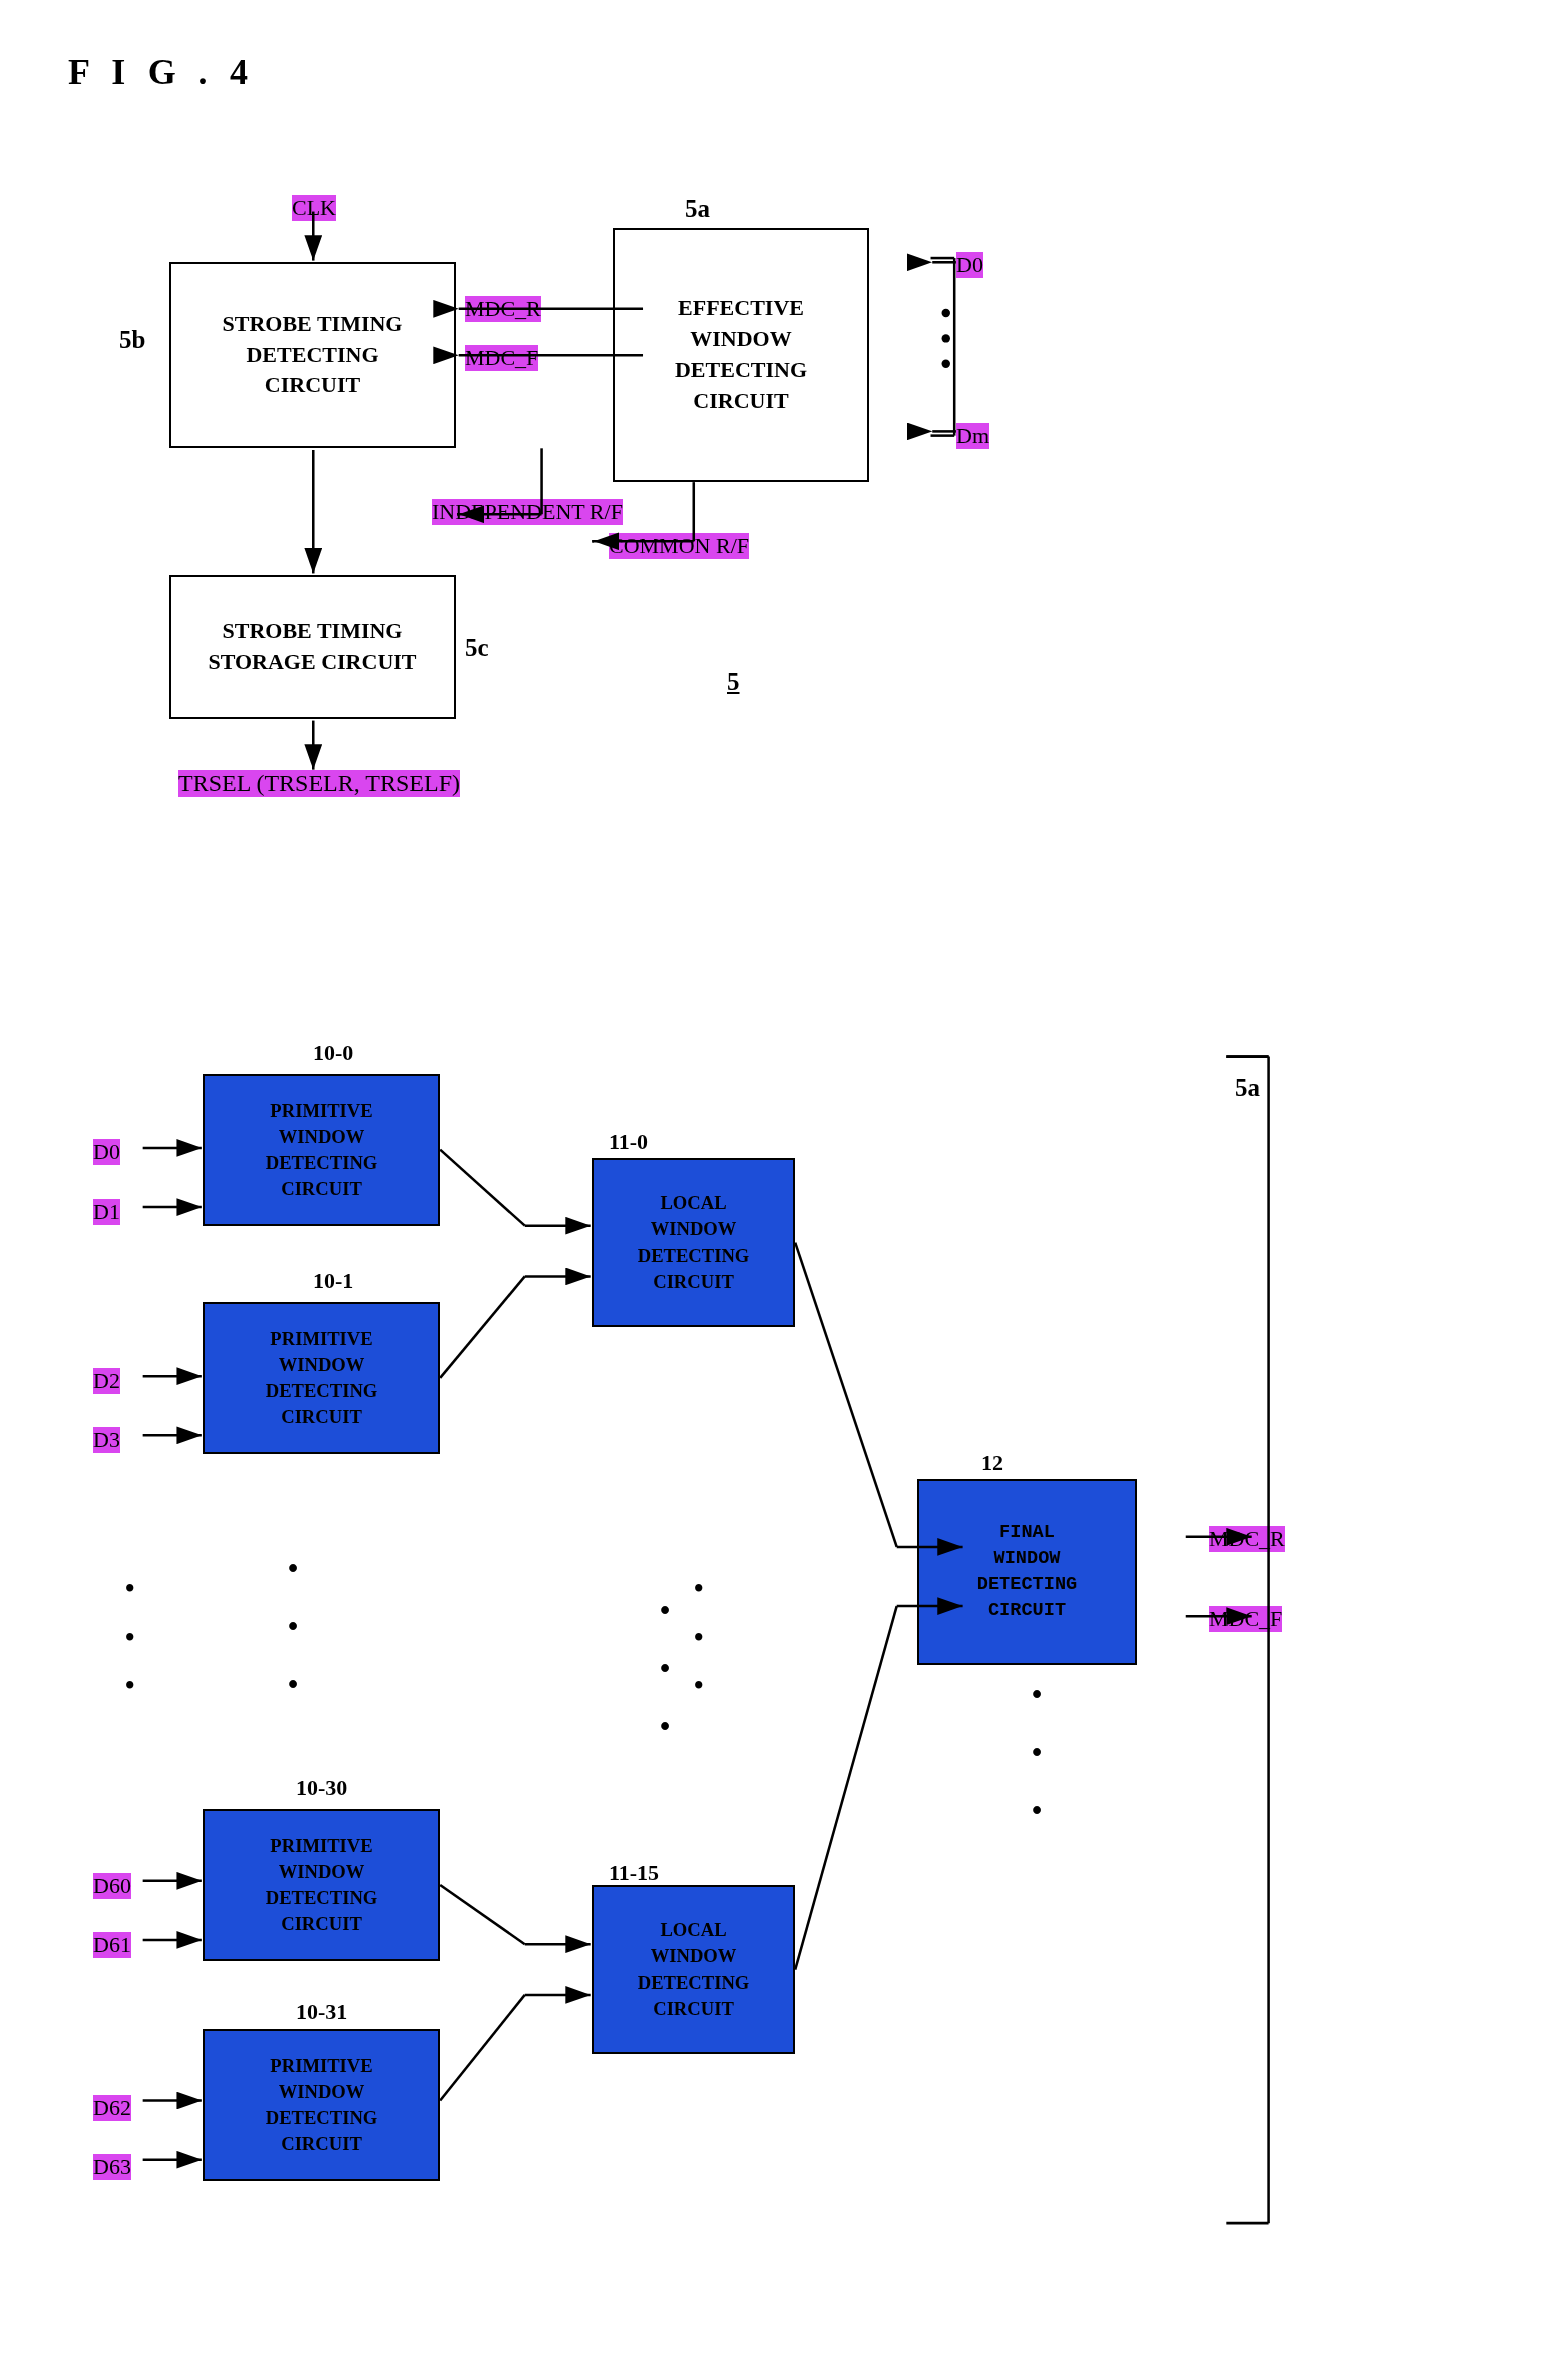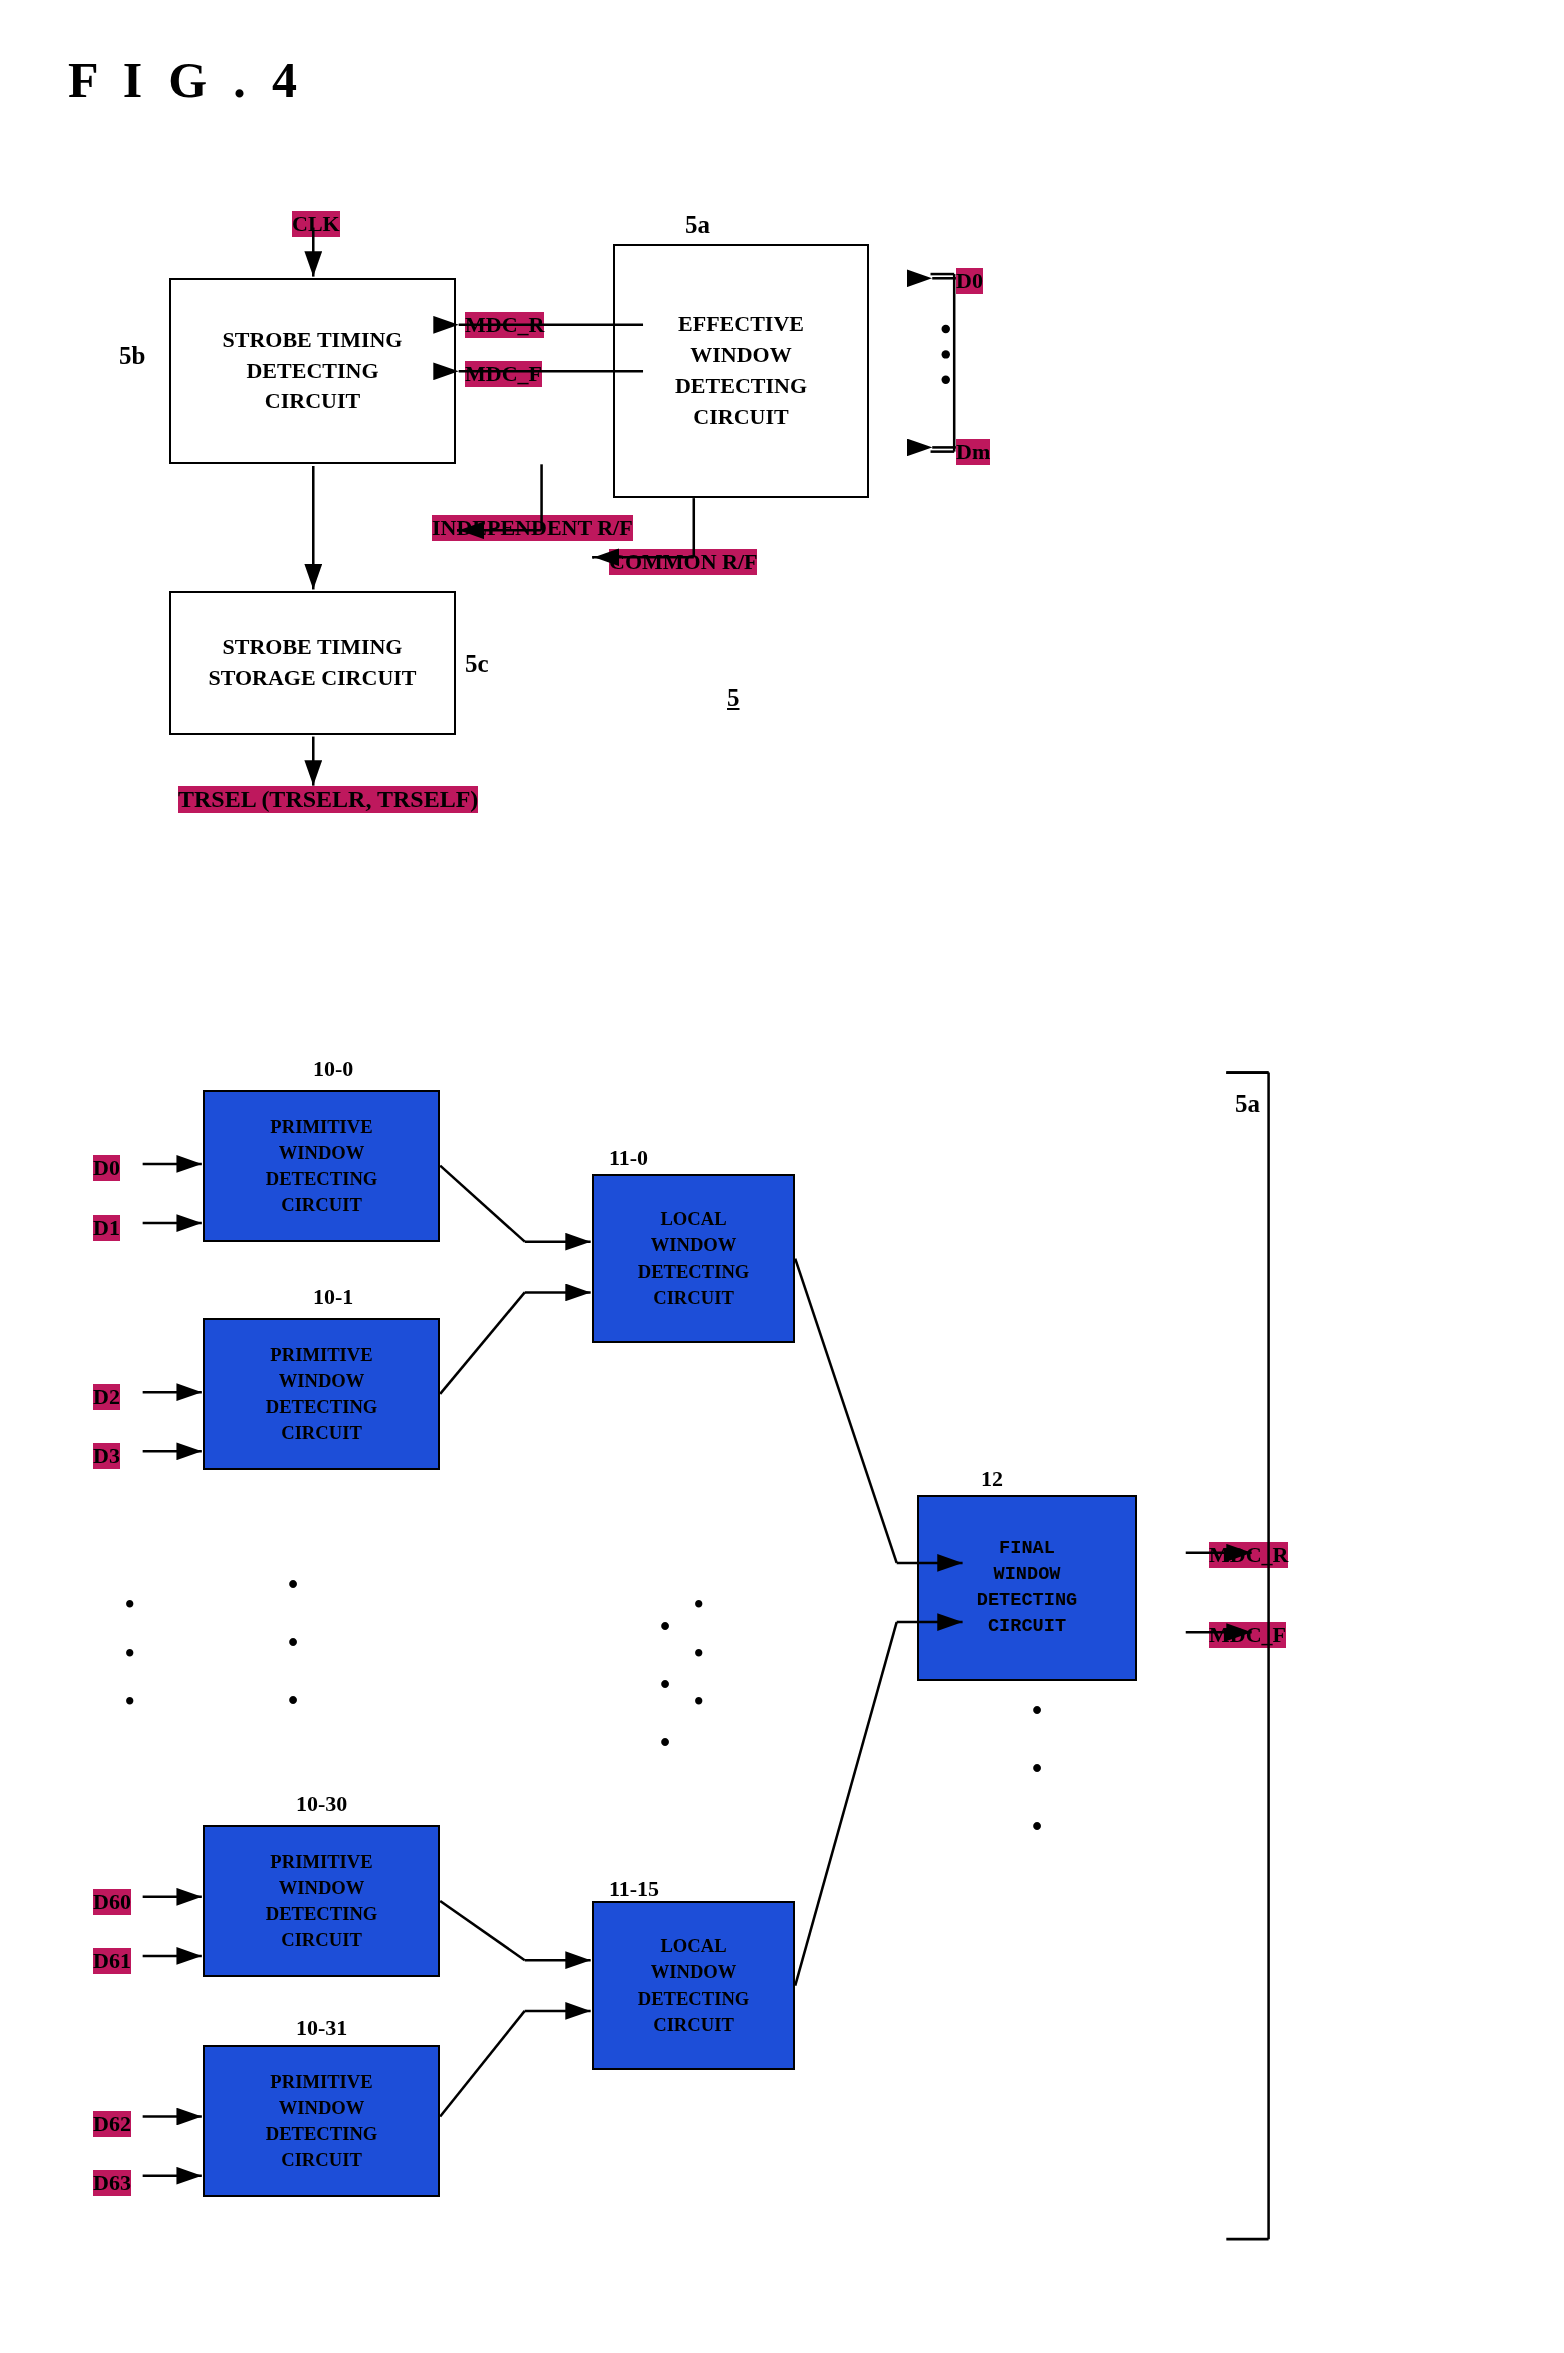--- a/index.html
+++ b/index.html
@@ -5,21 +5,21 @@
     * { box-sizing: border-box; margin: 0; padding: 0; }
     body {
       background: #fff;
       font-family: 'Times New Roman', Times, serif;
       width: 1564px;
       min-height: 2354px;
       padding: 51px 68px;
       color: #000;
     }
     .figure-label {
-      font-size: 50px;
+      font-size: 36px;
       font-weight: bold;
       letter-spacing: 6.8px;
       margin-bottom: 34px;
     }
     .figure-container {
       position: relative;
       margin-bottom: 101px;
     }
 
     
@@ -36,22 +36,22 @@
       justify-content: center;
       text-align: center;
       font-size: 24px;
       font-weight: bold;
       line-height: 1.4;
       background: #fff;
     }
     .signal-label {
       position: absolute;
       font-size: 22px;
-      font-weight: bold;
-      background: #be185d;
+      font-weight: normal;
+      background: #d946ef;
     }
     
     .svg-overlay {
       position: absolute;
       top: 0; left: 0;
       width: 100%;
       height: 100%;
       pointer-events: none;
     }
     .ref-label {

